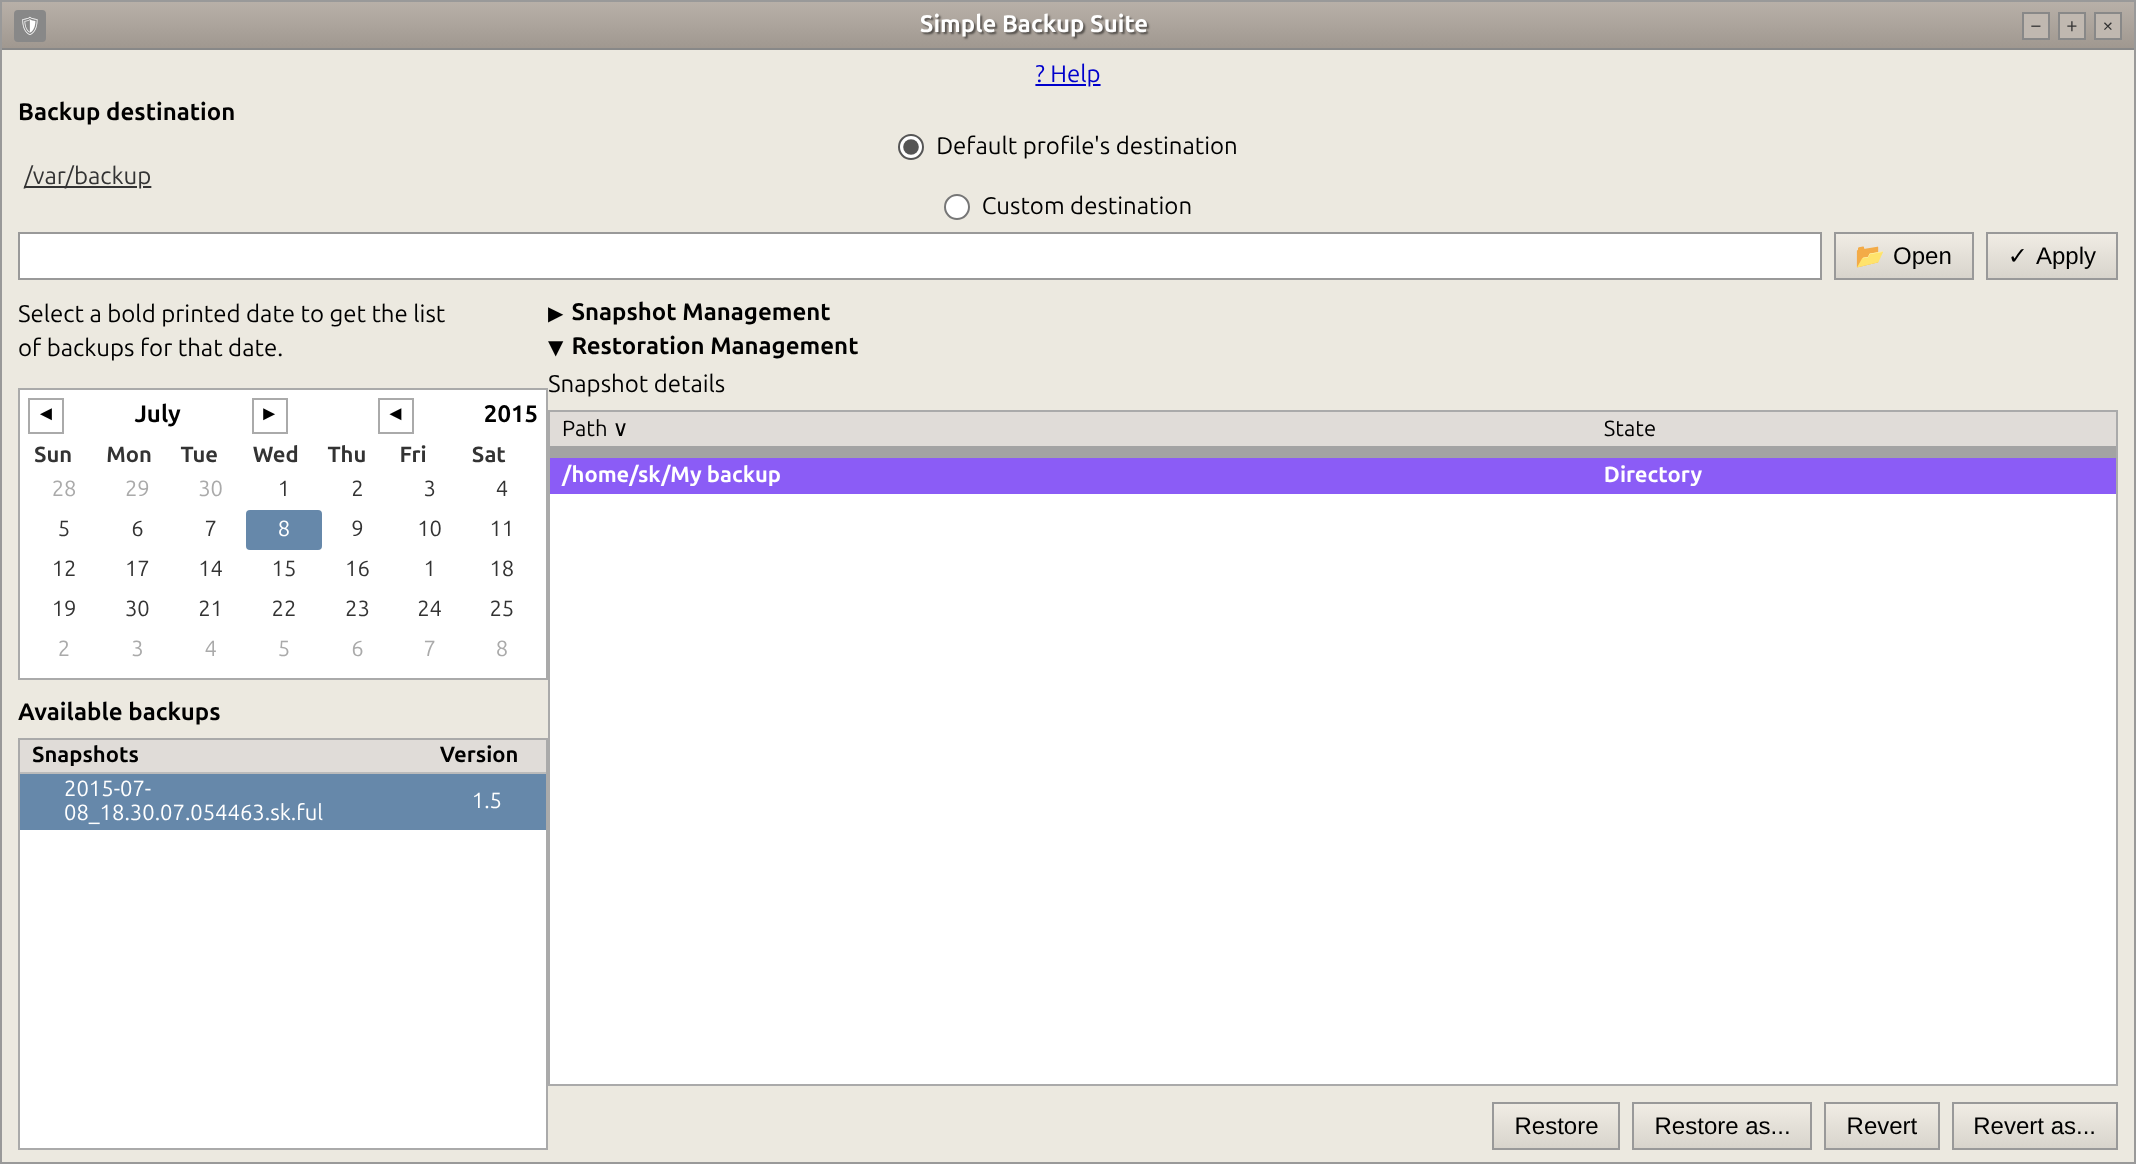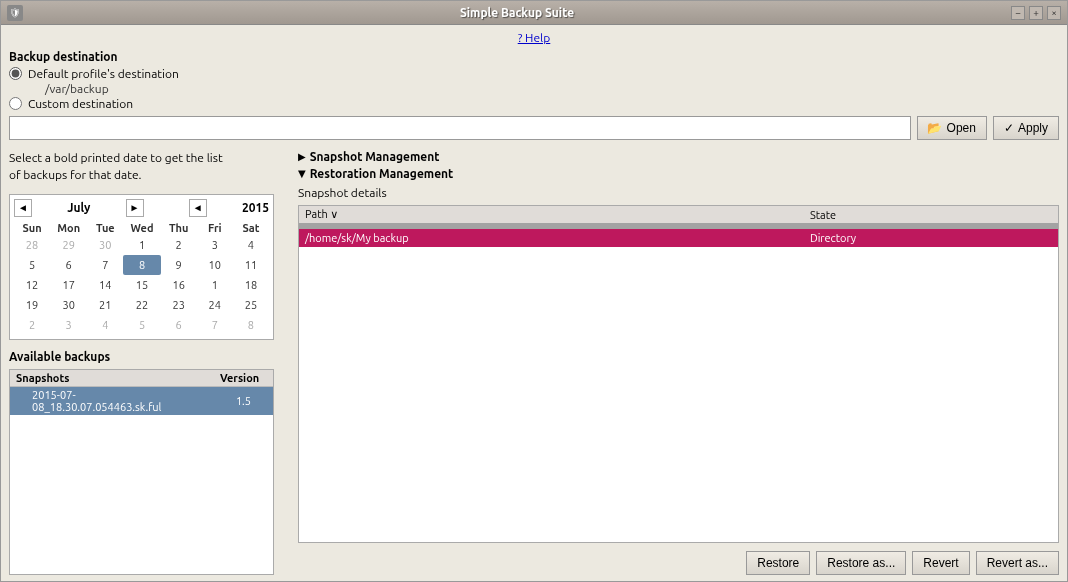--- a/index.html
+++ b/index.html
@@ -80,29 +80,31 @@
     .section-title {
       font-weight: bold;
       font-size: 12px;
       margin-bottom: 4px;
     }
     .radio-row {
       display: flex;
       align-items: center;
       gap: 6px;
       margin-bottom: 2px;
+      justify-content: center;
     }
     .radio-label {
       font-size: 12px;
     }
     .radio-sublabel {
       font-size: 12px;
-      margin-left: 36px;
+      margin-left: 3px;
       color: #333;
       margin-bottom: 2px;
+      text-decoration: underline;
     }
     .destination-input-row {
       display: flex;
       align-items: center;
       gap: 6px;
       margin-bottom: 6px;
     }
     .text-input {
       flex: 1;
       height: 24px;
@@ -119,21 +121,21 @@
       font-size: 12px;
       cursor: pointer;
       display: flex;
       align-items: center;
       gap: 4px;
       white-space: nowrap;
     }
     .main-area {
       display: flex;
       flex: 1;
-      gap: 24px;
+      gap: 0;
     }
     .left-panel {
       width: 265px;
       display: flex;
       flex-direction: column;
       gap: 6px;
     }
     .right-panel {
       flex: 1;
       display: flex;
@@ -173,21 +175,21 @@
       font-weight: bold;
       font-size: 12px;
     }
     .cal-grid {
       width: 100%;
       border-collapse: collapse;
     }
     .cal-grid th {
       font-size: 11px;
       font-weight: bold;
-      text-align: center;
+      text-align: left;
       padding: 1px 3px;
       color: #333;
     }
     .cal-grid td {
       font-size: 11px;
       text-align: center;
       padding: 1px 3px;
       width: 28px;
       height: 20px;
       cursor: pointer;
@@ -264,22 +266,23 @@
       padding: 2px 6px;
       background: #e0dcd8;
       border-bottom: 6px solid #a3a3a3;
       font-weight: normal;
     }
     .snapshot-table td {
       font-size: 11px;
       padding: 3px 6px;
     }
     .snapshot-table tr.selected td {
-      background: #be185d;
+      background: #8b5cf6;
       color: white;
+      font-weight: bold;
     }
     .bottom-btns {
       display: flex;
       justify-content: flex-end;
       gap: 6px;
       margin-top: 4px;
     }
     .radio-input {
       margin: 0;
     }

